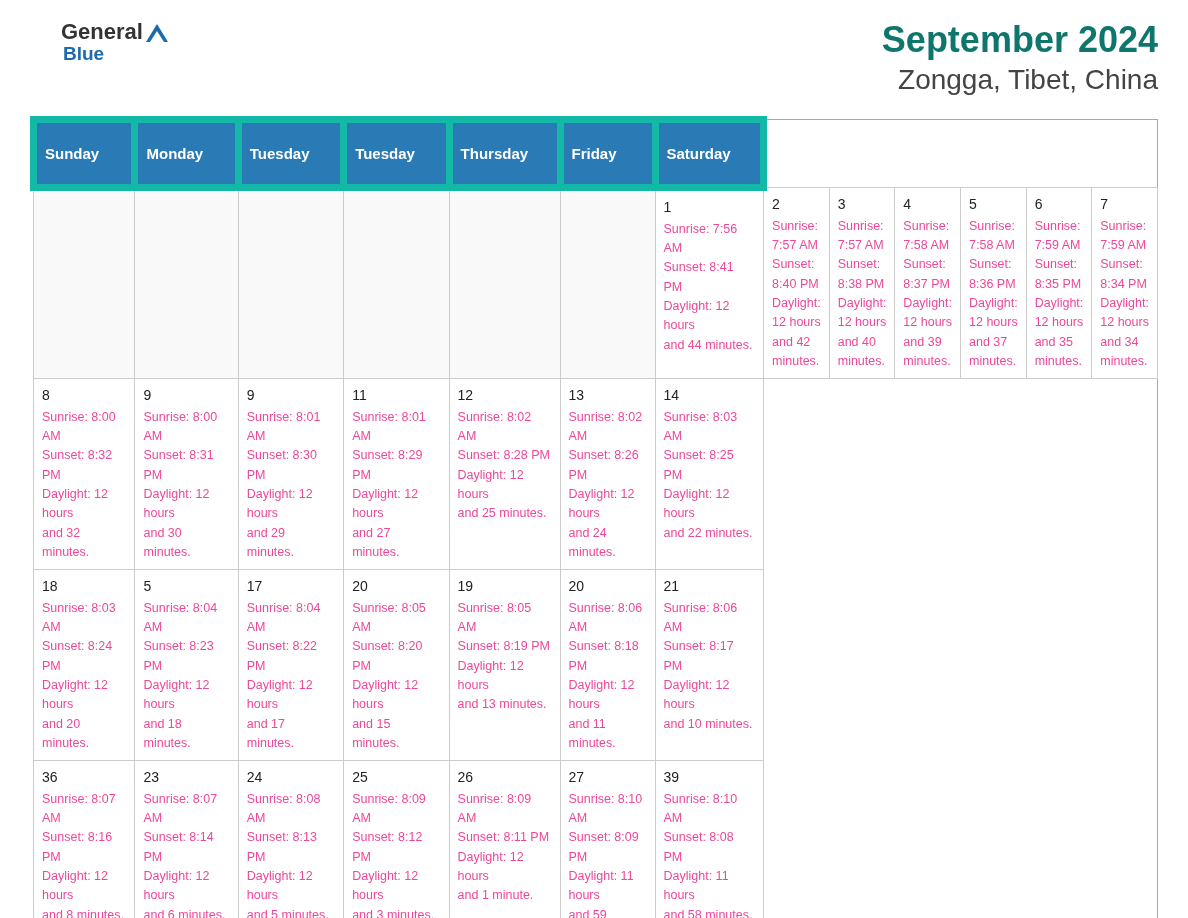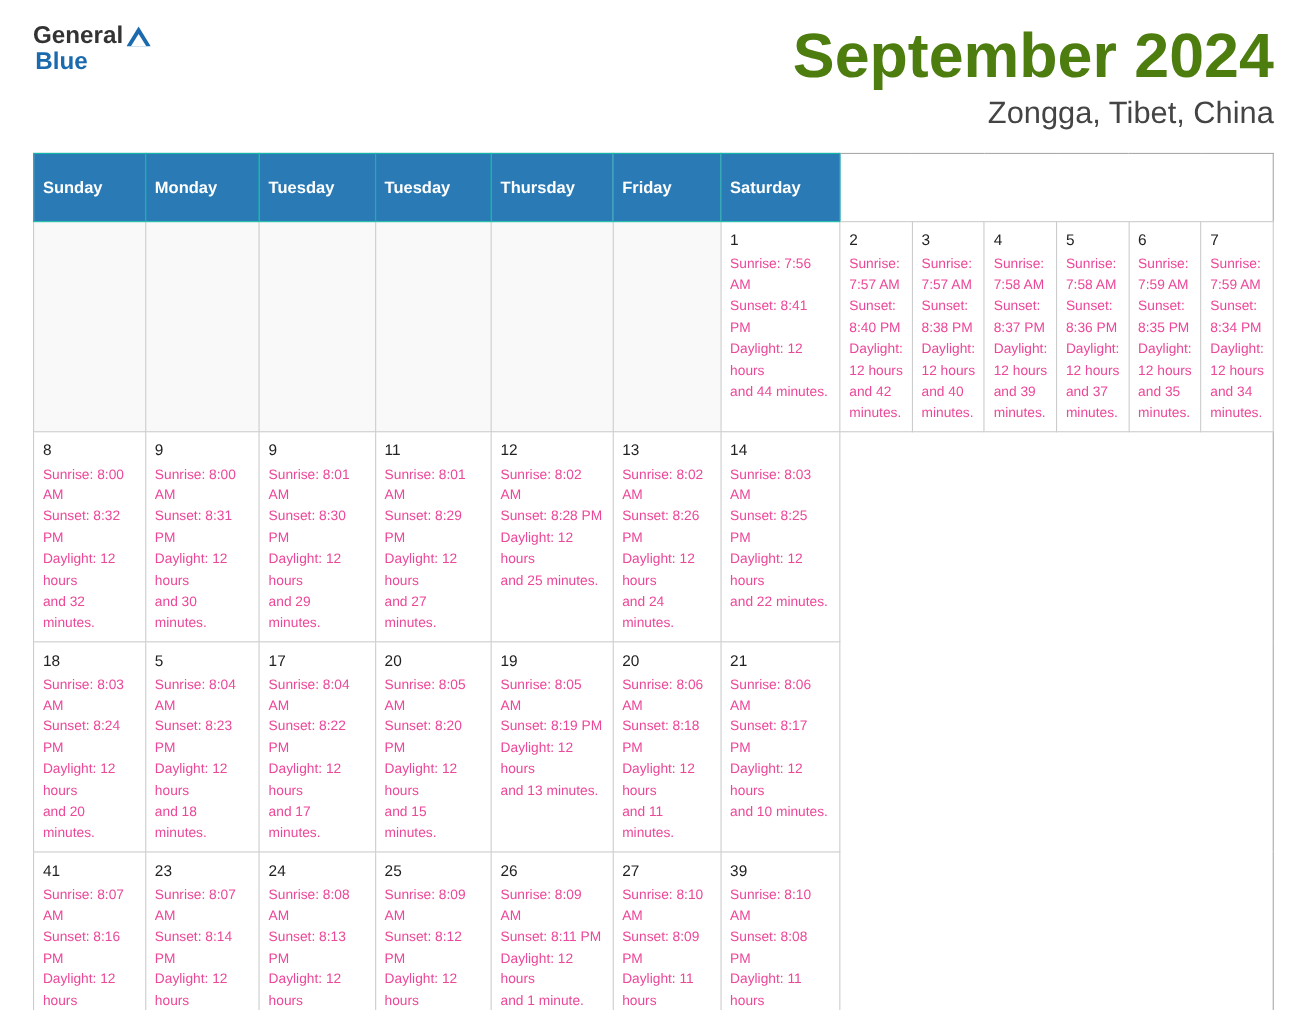--- a/index.html
+++ b/index.html
@@ -20,51 +20,51 @@
       display: flex;
       align-items: center;
       gap: 4px;
     }
     .logo-text-general {
       font-size: 22px;
       font-weight: bold;
       color: #333;
     }
     .logo-text-blue {
-      font-size: 22px;
+      font-size: 19px;
       font-weight: bold;
       color: #1a6aad;
     }
     .title-section {
       text-align: right;
     }
     .main-title {
-      font-size: 57px;
-      font-weight: bold;
-      color: #4d7c0f;
+      font-size: 36px;
+      font-weight: bold;
+      color: #0f766e;
       line-height: 1.1;
     }
     .subtitle {
       font-size: 28px;
       color: #444;
       margin-top: 4px;
     }
     .calendar {
       width: 100%;
       border-collapse: collapse;
       border: 1px solid #aaa;
     }
     .calendar th {
       background-color: #2a7ab5;
       color: #fff;
       font-size: 15px;
       font-weight: bold;
       padding: 22px 8px;
       text-align: left;
-      border: 1px solid #14b8a6;
+      border: 7px solid #14b8a6;
     }
     .calendar td {
       vertical-align: top;
       padding: 6px 8px;
       border: 1px solid #ccc;
       width: 14.28%;
       min-height: 110px;
       font-size: 12.5px;
       color: #333;
       line-height: 1.5;
@@ -85,21 +85,21 @@
     }
     .calendar tr:not(:last-child) td {
       border-bottom: 1px solid #ccc;
     }
   </style>
 </head>
 <body>
 
 <div class="header">
   <div class="logo">
-    <div style="display:flex; flex-direction:column; align-items:flex-start; line-height:1.1;">
+    <div style="display:flex; flex-direction:column; align-items:flex-start; line-height:1.1;margin-left:31px;">
       <div style="display:flex; align-items:center;">
         <span class="logo-text-general">General</span>
         <svg width="22" height="22" viewBox="0 0 22 22" style="margin-left:3px; margin-top:2px;">
           <polygon points="11,2 22,20 0,20" fill="#1a6aad"></polygon>
           <polygon points="11,9 18,20 4,20" fill="#fff"></polygon>
         </svg>
       </div>
       <span class="logo-text-blue" style="margin-left:2px;">Blue</span>
     </div>
   </div>
@@ -214,21 +214,21 @@
           <div class="day-number">20</div>
       <div class="day-info">Sunrise: 8:06 AM<br>Sunset: 8:18 PM<br>Daylight: 12 hours<br>and 11 minutes.</div>
         </td>
         <td>
           <div class="day-number">21</div>
       <div class="day-info">Sunrise: 8:06 AM<br>Sunset: 8:17 PM<br>Daylight: 12 hours<br>and 10 minutes.</div>
         </td>
       </tr>
       <tr>
         <td>
-          <div class="day-number">41</div>
+          <div class="day-number">36</div>
       <div class="day-info">Sunrise: 8:07 AM<br>Sunset: 8:16 PM<br>Daylight: 12 hours<br>and 8 minutes.</div>
         </td>
         <td>
           <div class="day-number">23</div>
       <div class="day-info">Sunrise: 8:07 AM<br>Sunset: 8:14 PM<br>Daylight: 12 hours<br>and 6 minutes.</div>
         </td>
         <td>
           <div class="day-number">24</div>
       <div class="day-info">Sunrise: 8:08 AM<br>Sunset: 8:13 PM<br>Daylight: 12 hours<br>and 5 minutes.</div>
         </td>

